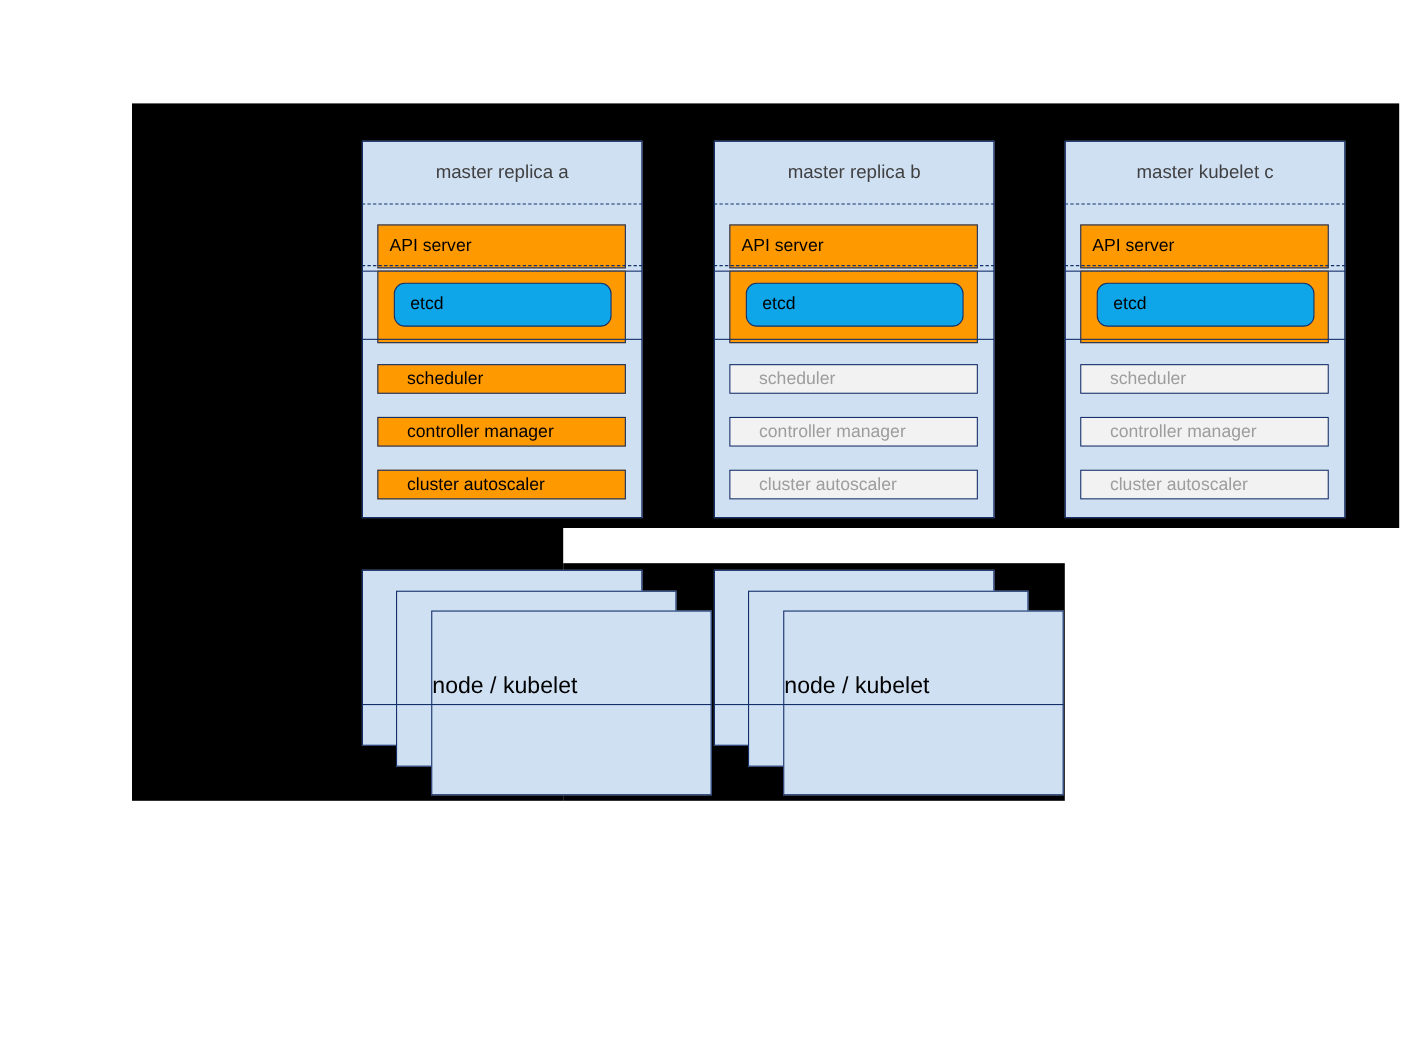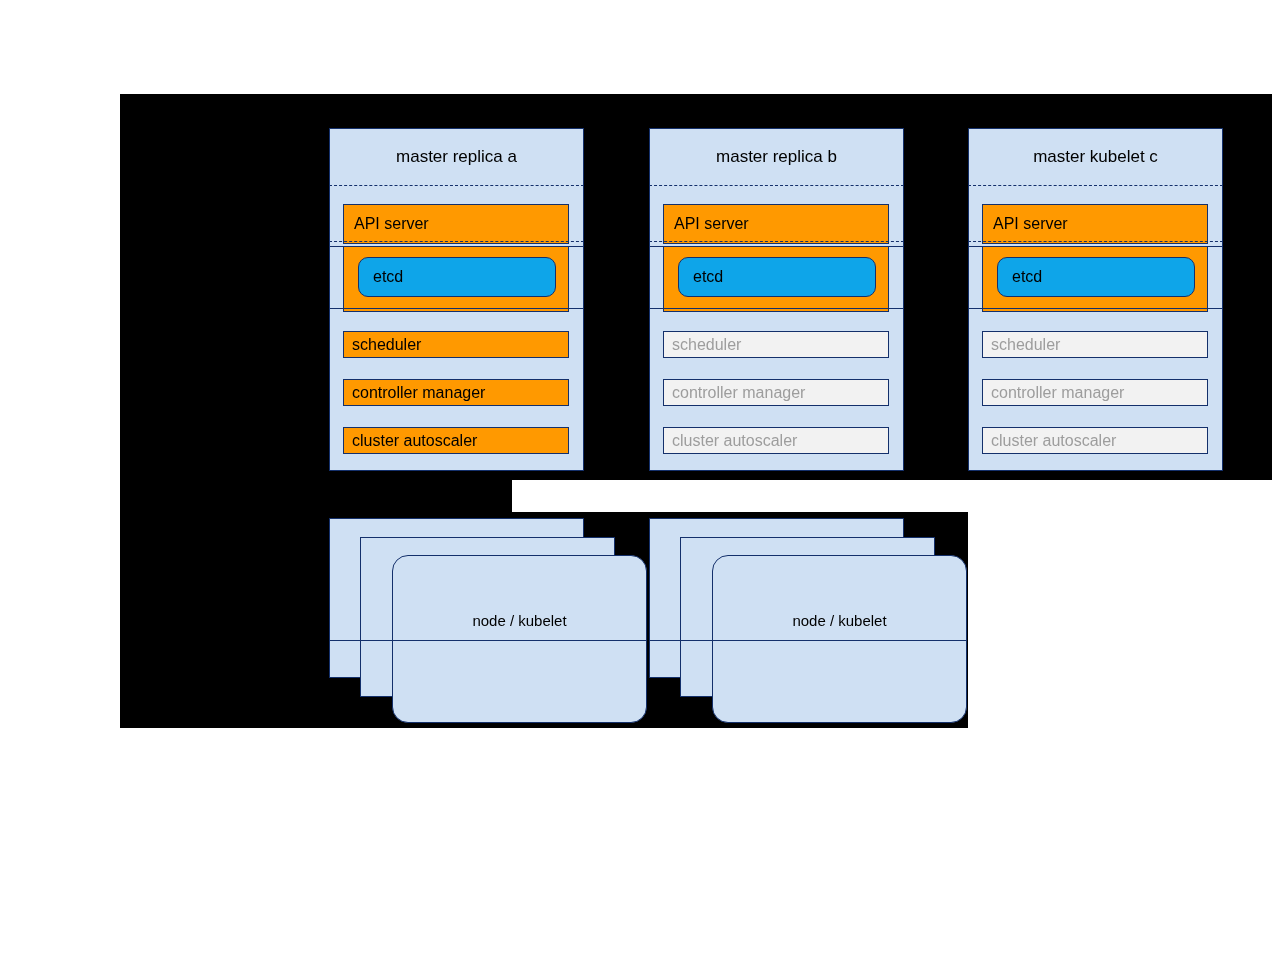--- a/index.html
+++ b/index.html
@@ -11,37 +11,37 @@
 
   
   .box{position:absolute;box-sizing:border-box;}
 
   .replica{
     background:#CFE0F3;
     border:1px solid #14306b;
   }
   .replica-title{
     position:absolute;left:0;right:0;top:18px;
-    text-align:center;font-size:17px;color:#000000;
+    text-align:center;font-size:17px;color:#404040;
   }
 
   .hdash{
     position:absolute;height:0;
     border-top:1.6px dashed #14306b;
   }
   .hsolid{
     position:absolute;height:0;
     border-top:1.2px solid #14306b;
   }
 
   .svcbox{
     position:absolute;box-sizing:border-box;
     border:1px solid #14306b;
     display:flex;align-items:center;
-    padding-left:8px;
+    padding-left:26px;
     font-size:16px;
   }
   .svc-active{background:#FF9900;color:#000000;}
   .svc-inactive{background:#F2F2F2;color:#9d9d9d;}
 
   .apibox{
     position:absolute;box-sizing:border-box;
     background:#FF9900;border:1px solid #14306b;
     display:flex;align-items:center;padding-left:10px;
     font-size:16px;color:#000;
@@ -57,22 +57,22 @@
     display:flex;align-items:center;padding-left:14px;
     font-size:16px;color:#000;
   }
 
   
   .nodecard{
     position:absolute;box-sizing:border-box;
     background:#CFE0F3;border:1px solid #14306b;
   }
   .nodecard.front{
-    display:flex;align-items:flex-start;justify-content:center;
-    font-size:15px;color:#000;border-radius:16px;
+    display:flex;align-items:flex-start;justify-content:flex-start;
+    font-size:21px;color:#000;
   }
   .nodecard.front span{margin-top:56px;}
 </style>
 </head>
 <body>
 
 <div id="canvas">
 
   <div class="blk" style="left:120px;top:94px;width:1152px;height:386px;"></div>
   <div class="blk" style="left:120px;top:480px;width:392px;height:248px;"></div>

